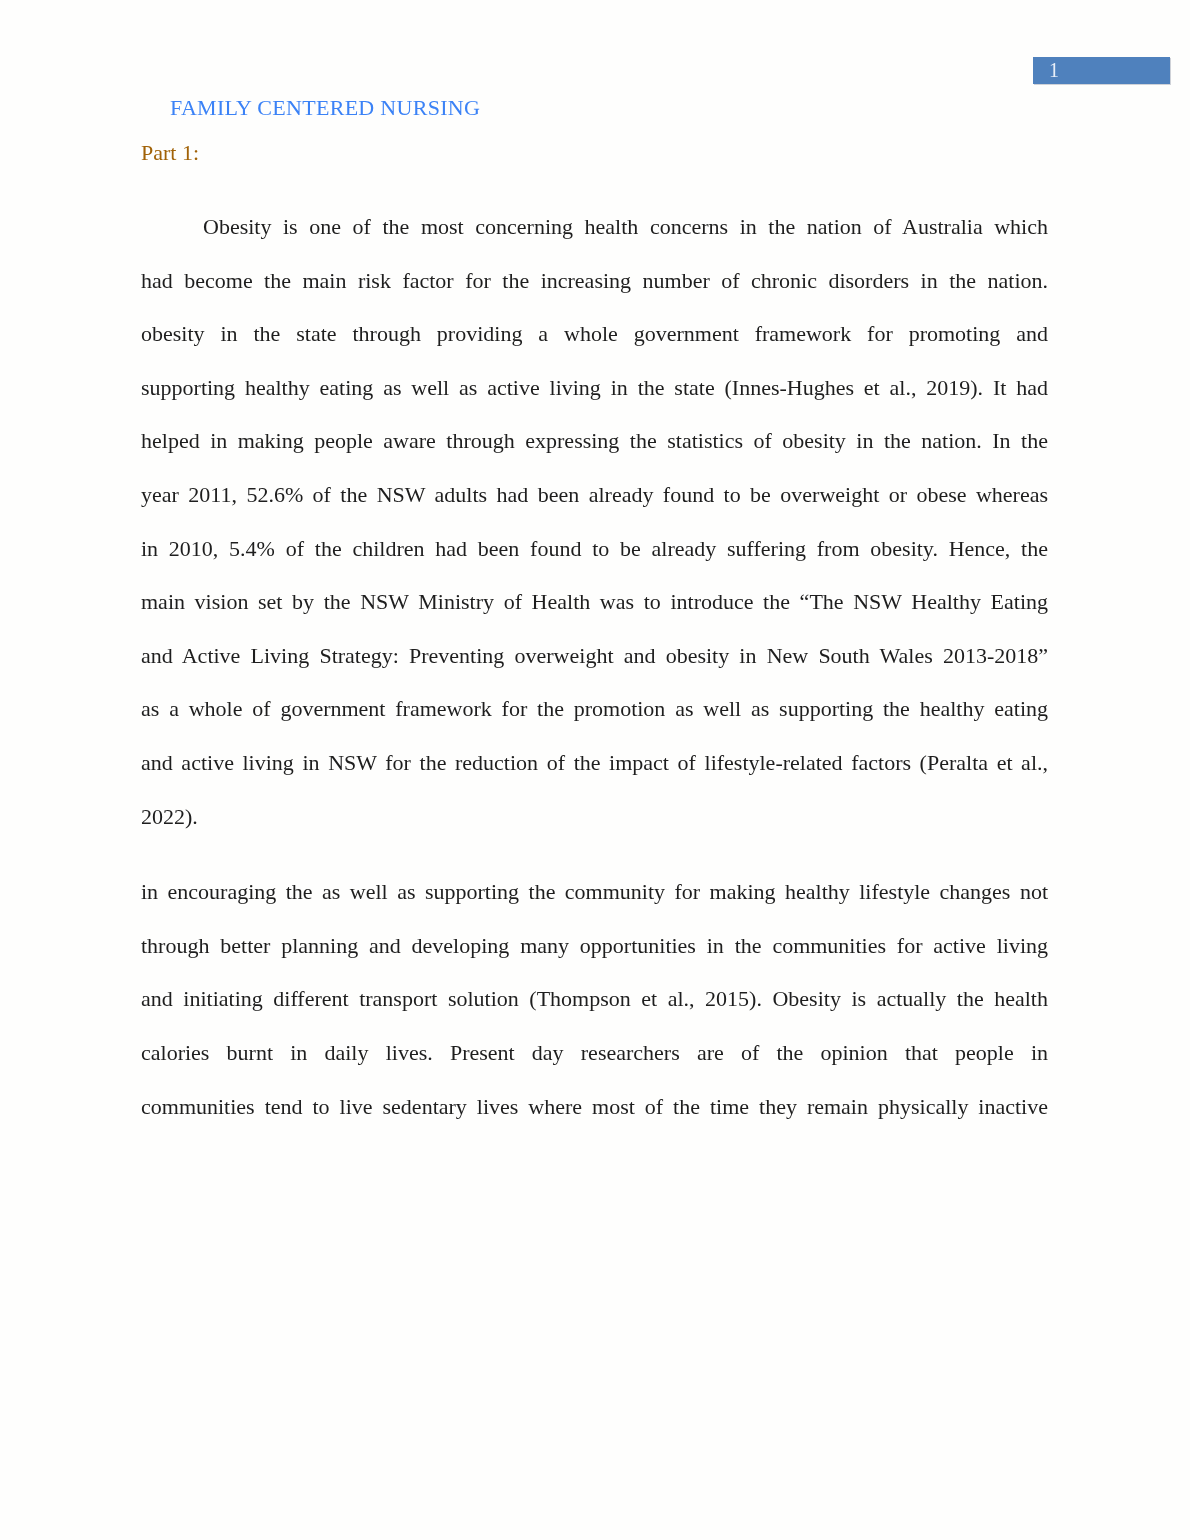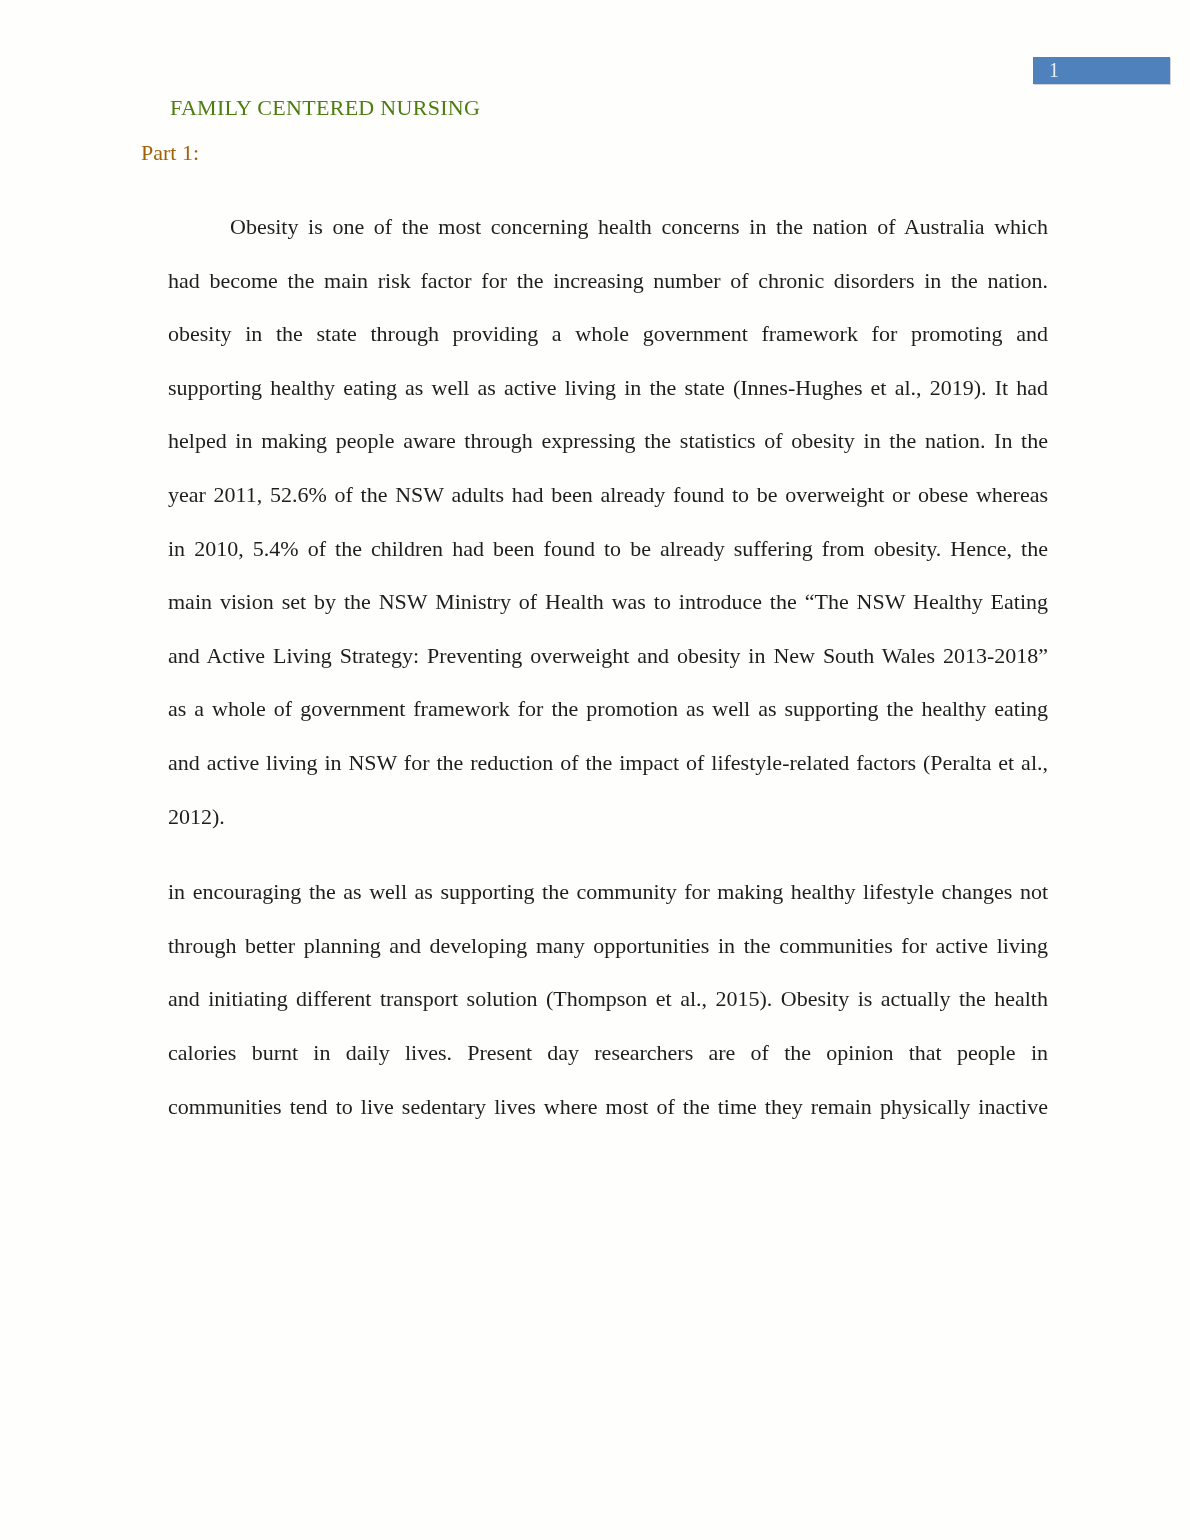--- a/index.html
+++ b/index.html
@@ -29,21 +29,21 @@
     line-height: 26px;
     padding-left: 16px;
     box-shadow: 1px 1px 0 rgba(120,130,145,0.35);
   }
   .running-head {
     position: absolute;
     left: 170px;
     top: 94px;
     font-size: 22px;
     line-height: 28px;
-    color: #4d7c0f;
+    color: #3b82f6;
     letter-spacing: 0.3px;
   }
   .section-label {
     position: absolute;
     left: 141px;
     top: 139px;
     font-size: 22px;
     line-height: 28px;
     color: #a16207;
   }
@@ -58,21 +58,20 @@
     margin: 0 0 22px 0;
   }
   .tline {
     display: block;
     height: 53.6px;
     line-height: 53.6px;
     text-align: justify;
     text-align-last: justify;
     white-space: normal;
     word-spacing: 0.5px;
-    margin-left: 27px;
   }
   .tline.first {
     text-indent: 62px;
   }
   .tline.lastleft {
     text-align-last: left;
   }
 </style>
 </head>
 <body>
@@ -93,21 +92,21 @@
         <div class="tline">had become the main risk factor for the increasing number of chronic disorders in the nation.</div>
         <div class="tline">obesity in the state through providing a whole government framework for promoting and</div>
         <div class="tline">supporting healthy eating as well as active living in the state (Innes-Hughes et al., 2019). It had</div>
         <div class="tline">helped in making people aware through expressing the statistics of obesity in the nation. In the</div>
         <div class="tline">year 2011, 52.6% of the NSW adults had been already found to be overweight or obese whereas</div>
         <div class="tline">in 2010, 5.4% of the children had been found to be already suffering from obesity. Hence, the</div>
         <div class="tline">main vision set by the NSW Ministry of Health was to introduce the “The NSW Healthy Eating</div>
         <div class="tline">and Active Living Strategy: Preventing overweight and obesity in New South Wales 2013-2018”</div>
         <div class="tline">as a whole of government framework for the promotion as well as supporting the healthy eating</div>
         <div class="tline">and active living in NSW for the reduction of the impact of lifestyle-related factors (Peralta et al.,</div>
-        <div class="tline lastleft">2012).</div>
+        <div class="tline lastleft">2022).</div>
       </div>
       <div class="para">
         <div class="tline">in encouraging the as well as supporting the community for making healthy lifestyle changes not</div>
         <div class="tline">through better planning and developing many opportunities in the communities for active living</div>
         <div class="tline">and initiating different transport solution (Thompson et al., 2015). Obesity is actually the health</div>
         <div class="tline">calories burnt in daily lives. Present day researchers are of the opinion that people in</div>
         <div class="tline">communities tend to live sedentary lives where most of the time they remain physically inactive</div>
       </div>
     </div>
 

